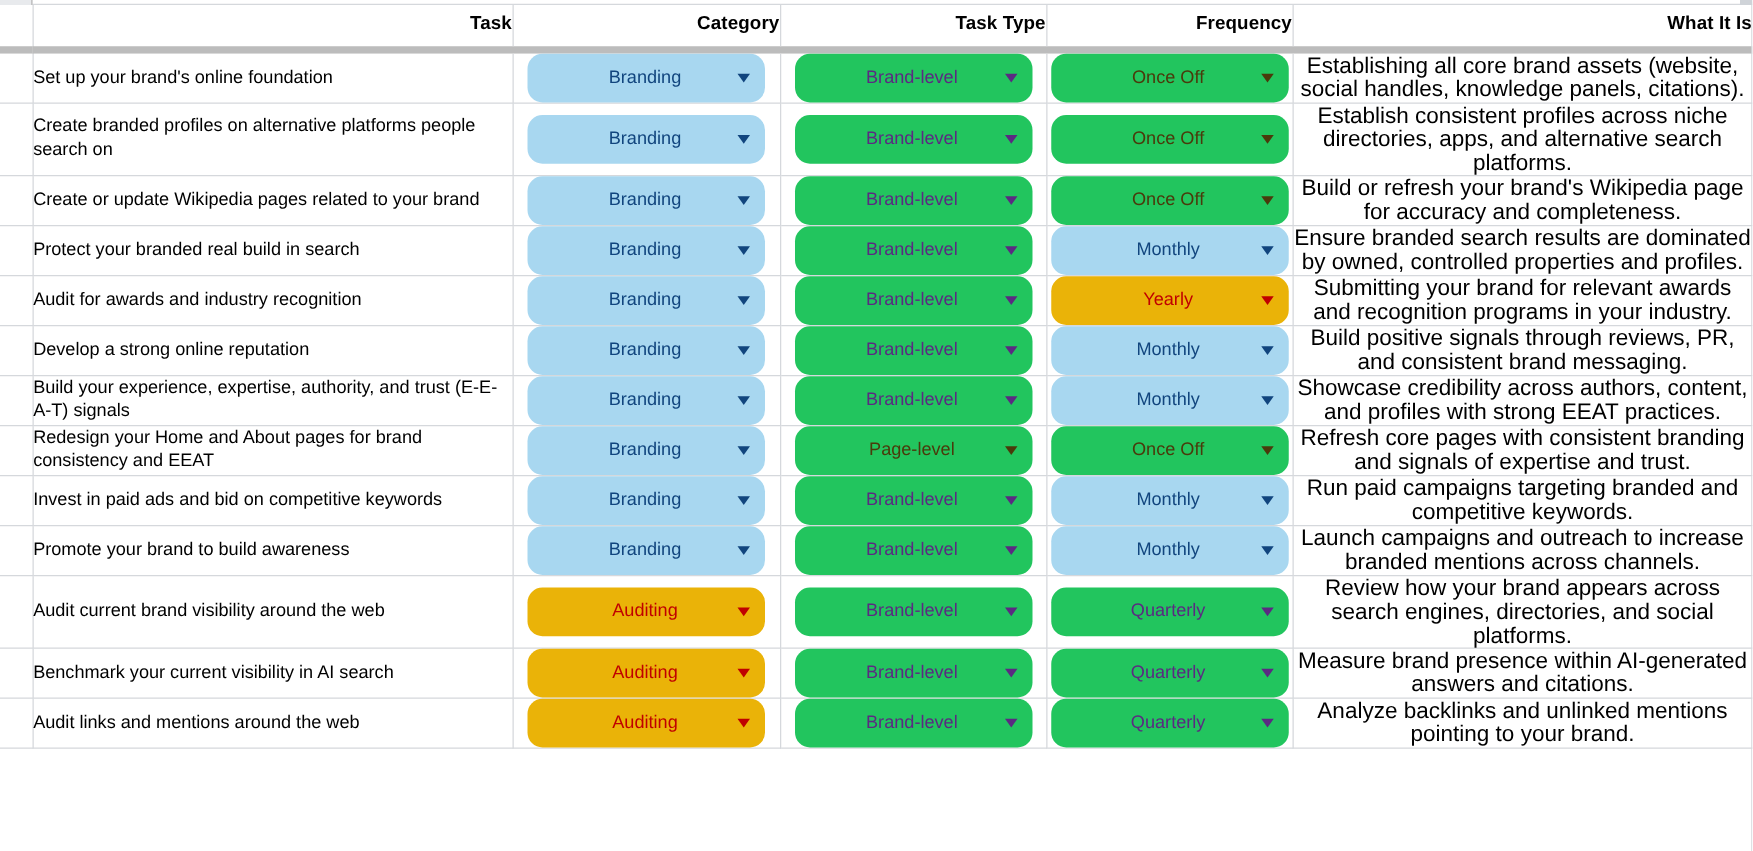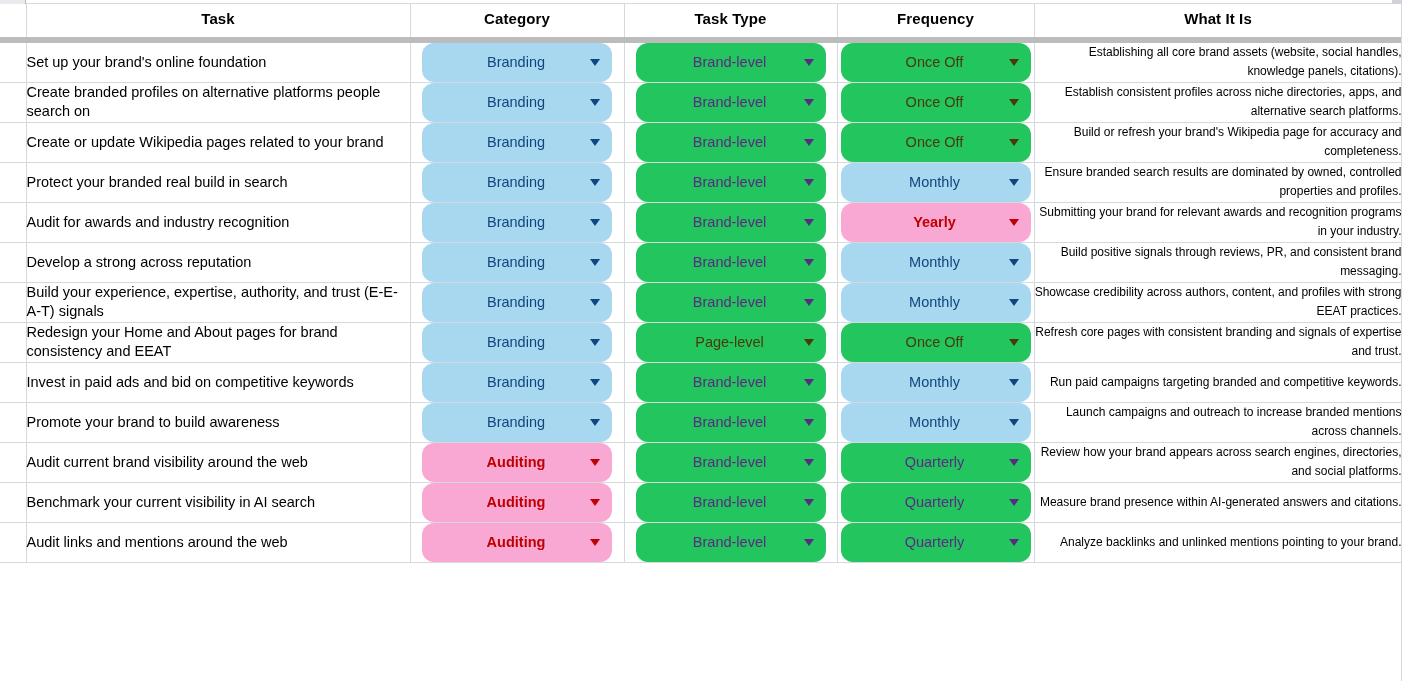--- a/index.html
+++ b/index.html
@@ -41,21 +41,21 @@
   col.c-type    { width: 213px; }
   col.c-freq    { width: 197px; }
   col.c-what    { width: 368px; }
 
   
   tr.header-row { height: 36px; }
   tr.header-row th {
     font-size: 15px;
     font-weight: bold;
     color: #000000;
-    text-align: center;
+    text-align: right;
     vertical-align: middle;
     border-bottom: none;
     background: #ffffff;
     letter-spacing: 0.1px;
   }
   tr.header-row th.gutter-head {
     border-right: 1px solid #d5d8dc;
     border-top: 1px solid #b7b7b7;
   }
 
@@ -84,24 +84,24 @@
     color: #000000;
     line-height: 19px;
     text-align: left;
   }
   td.chip-cell {
     text-align: center;
     padding: 6px 0;
   }
   td.what-cell {
     padding: 6px 10px 6px 8px;
-    font-size: 12px;
+    font-size: 18px;
     color: #000000;
     line-height: 19px;
-    text-align: right;
+    text-align: center;
   }
 
   
   .chip {
     display: inline-flex;
     align-items: center;
     justify-content: space-between;
     width: 190px;
     height: 39px;
     border-radius: 12px;
@@ -122,21 +122,21 @@
     width: 0; height: 0;
     border-left: 5.5px solid transparent;
     border-right: 5.5px solid transparent;
     border-top: 7px solid currentColor;
     margin-left: 4px;
   }
 
   .chip.blue   { background: #a8d7f0; color: #11457e; }
   .chip.purple { background: #22c55e; color: #5b2a82; }
   .chip.yellow { background: #22c55e; color: #4a3a0b; }
-  .chip.red    { background: #f9a8d4; color: #c00000; font-weight: bold; }
+  .chip.red    { background: #eab308; color: #c00000; }
 
   
   .top-strip {
     position: absolute;
     top: 0; left: 0;
     width: 1402px;
     height: 4px;
     background: #ffffff;
     border-bottom: 1px solid #d5d8dc;
     z-index: 3;
@@ -283,21 +283,21 @@
               <span class="chip-caret"></span>
             </div></td>
           <td class="chip-cell"><div class="chip red">
               <span class="chip-label">Yearly</span>
               <span class="chip-caret"></span>
             </div></td>
           <td class="what-cell">Submitting your brand for relevant awards and recognition programs in your industry.</td>
         </tr>
         <tr>
           <td class="gutter-cell"></td>
-          <td class="task-cell">Develop a strong across reputation</td>
+          <td class="task-cell">Develop a strong online reputation</td>
           <td class="chip-cell"><div class="chip blue">
               <span class="chip-label">Branding</span>
               <span class="chip-caret"></span>
             </div></td>
           <td class="chip-cell"><div class="chip purple">
               <span class="chip-label">Brand-level</span>
               <span class="chip-caret"></span>
             </div></td>
           <td class="chip-cell"><div class="chip blue">
               <span class="chip-label">Monthly</span>

